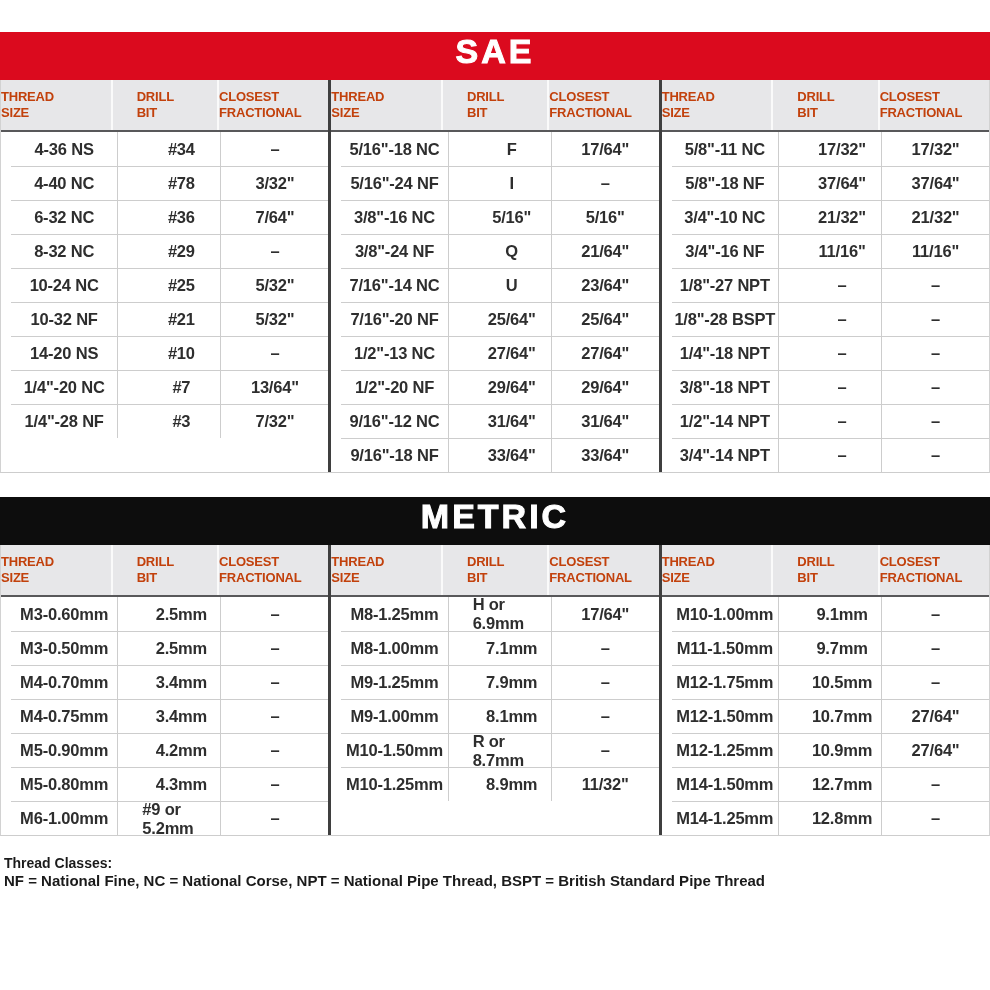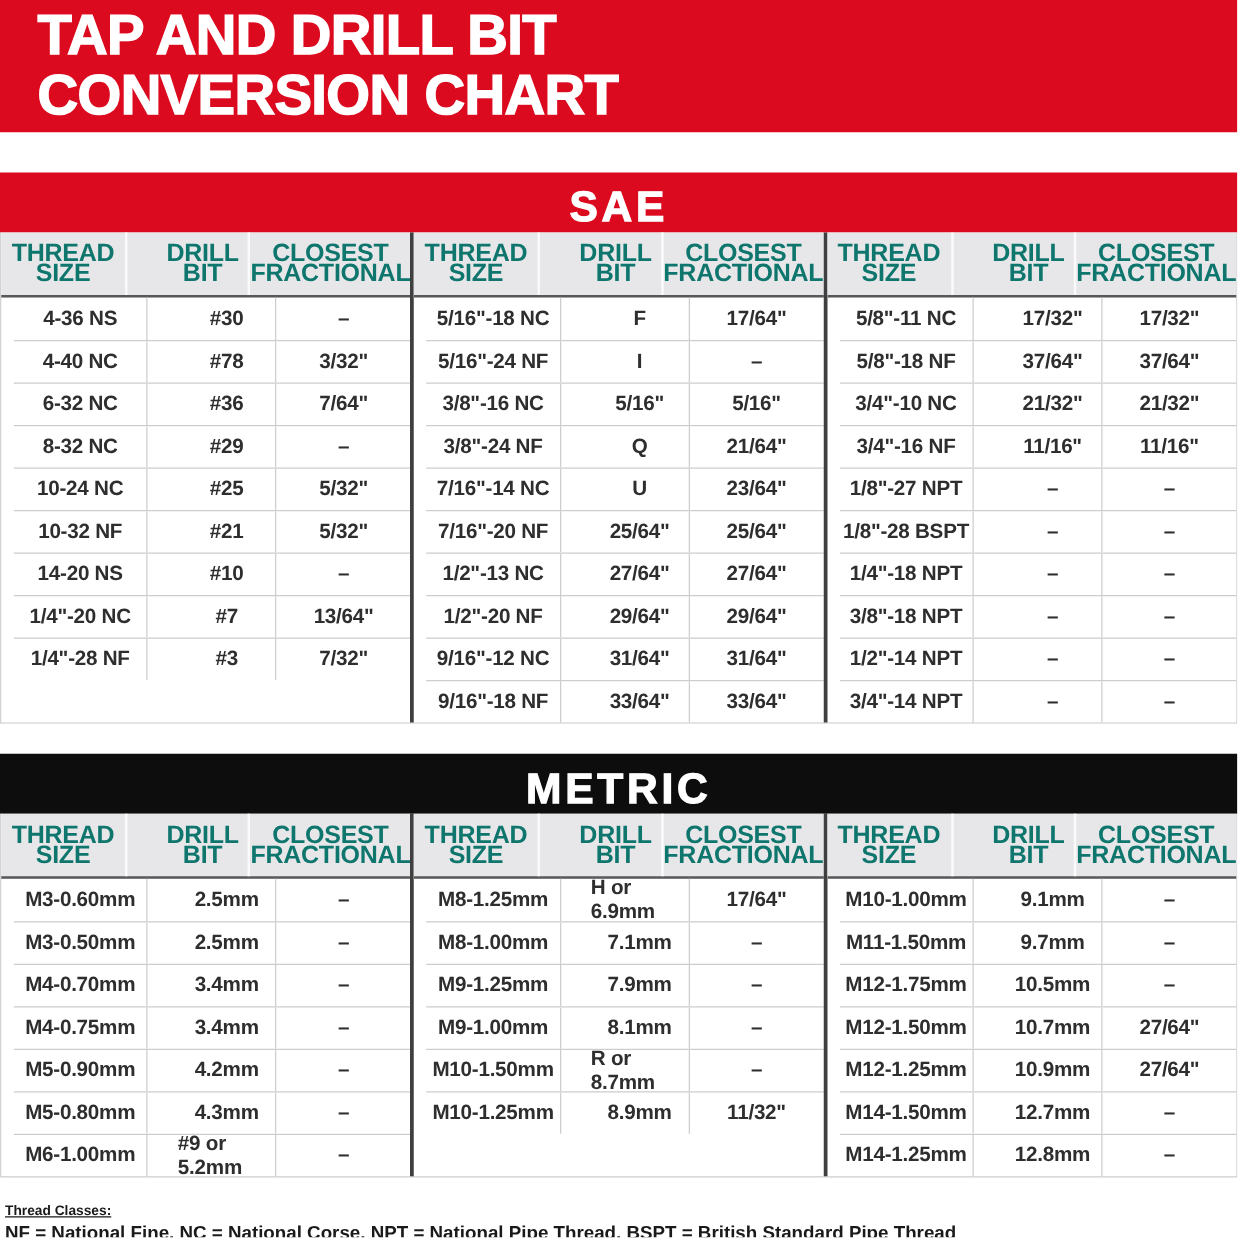--- a/index.html
+++ b/index.html
@@ -5,54 +5,50 @@
   html,body{margin:0;padding:0;background:#ffffff;}
   .page{position:relative;width:990px;height:990px;background:#ffffff;overflow:hidden;
         font-family:"Liberation Sans",sans-serif;}
   
   .masthead{height:106px;background:#DB0A1E;color:#fff;box-sizing:border-box;padding:4px 0 0 30px;}
   .masthead .line{font-size:45px;font-weight:bold;line-height:48px;letter-spacing:-0.5px;
                   -webkit-text-stroke:1.2px #ffffff;}
   .spacer-a{height:32px;background:#fff;}
   .spacer-b{height:24px;background:#fff;}
   
-  .section-bar{height:48px;display:flex;align-items:flex-end;justify-content:center;color:#fff;}
+  .section-bar{height:48px;display:flex;align-items:flex-start;justify-content:center;color:#fff;}
   .sae-bar{background:#DB0A1E;}
   .metric-bar{background:#0D0D0D;}
   .bar-label{font-size:34px;font-weight:bold;letter-spacing:3px;-webkit-text-stroke:1px #ffffff;}
   
   .table-area{display:flex;box-sizing:border-box;border-left:1px solid #d2d2d2;border-right:1px solid #d2d2d2;border-bottom:1px solid #cdcdcd;}
   .group{flex:1 1 0;min-width:0;}
   .group + .group{border-left:3px solid #3F3F3F;}
   .group-header{display:flex;height:52px;background:#E7E7E9;border-bottom:2px solid #58585a;box-sizing:border-box;}
-  .hcell{display:flex;flex-direction:column;align-items:center;justify-content:center;
-         font-weight:bold;font-size:20px;line-height:16px;color:#0f766e;letter-spacing:-0.2px;box-sizing:border-box;}
+  .hcell{display:flex;flex-direction:column;align-items:flex-start;justify-content:center;
+         font-weight:bold;font-size:13px;line-height:16px;color:#c2410c;letter-spacing:-0.2px;box-sizing:border-box;}
   .hcell + .hcell{border-left:2px solid #fafafa;}
   .c0{width:33.5%;}
   .c1{width:32.5%;padding-left:24px;}
   .c2{flex:1 1 0;}
   .row{display:flex;height:34px;box-sizing:border-box;margin-left:10px;}
   .row + .row{border-top:1px solid #cdcdcd;}
   .cell{display:flex;align-items:center;justify-content:center;
         font-size:16.5px;font-weight:bold;color:#2e2e2e;letter-spacing:-0.2px;box-sizing:border-box;}
   .cell + .cell{border-left:1px solid #cdcdcd;}
   
   .footer{margin:18px 0 0 4px;color:#1a1a1a;}
-  .footer .f1{font-size:11px;font-weight:bold;line-height:18px;text-decoration:underline;}
+  .footer .f1{font-size:14px;font-weight:bold;line-height:18px;}
   .footer .f2{font-size:15px;font-weight:bold;line-height:18px;}
 </style>
 </head>
 <body>
 
 <div class="page">
 
-  <div class="masthead">
-    <div class="line">TAP AND DRILL BIT</div>
-    <div class="line">CONVERSION CHART</div>
-  </div>
 
   <div class="spacer-a"></div>
 
   <div>
       <div class="section-bar sae-bar">
         <div class="bar-label">SAE</div>
       </div>
       <div class="table-area">
         <div class="group">
           <div class="group-header">
@@ -64,21 +60,21 @@
               <div class="">DRILL</div>
               <div class="">BIT</div>
             </div>
             <div class="hcell c2">
               <div class="">CLOSEST</div>
               <div class="">FRACTIONAL</div>
             </div>
           </div>
           <div class="row">
             <div class="cell c0">4-36 NS</div>
-            <div class="cell c1">#30</div>
+            <div class="cell c1">#34</div>
             <div class="cell c2">–</div>
           </div>
           <div class="row">
             <div class="cell c0">4-40 NC</div>
             <div class="cell c1">#78</div>
             <div class="cell c2">3/32"</div>
           </div>
           <div class="row">
             <div class="cell c0">6-32 NC</div>
             <div class="cell c1">#36</div>

